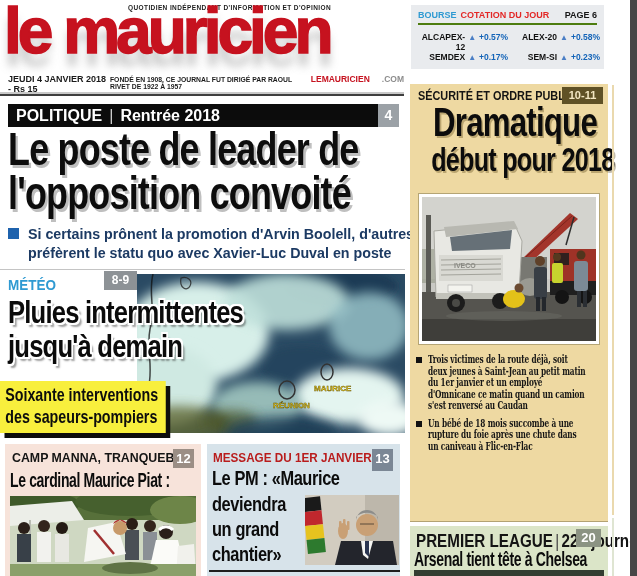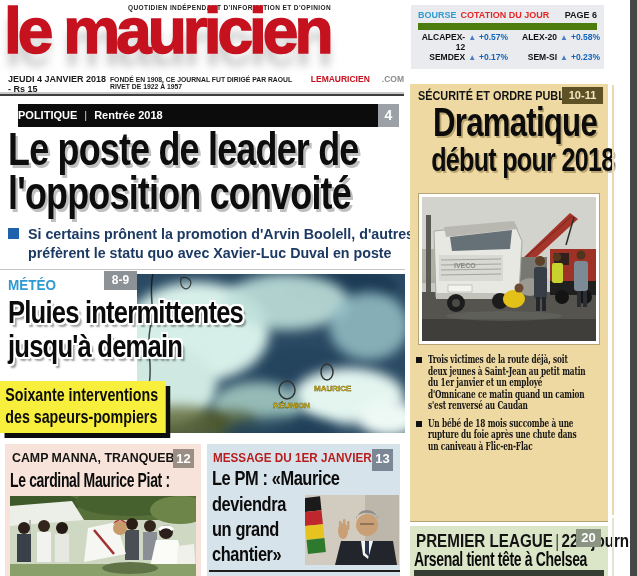--- a/index.html
+++ b/index.html
@@ -14,33 +14,33 @@
          text-shadow:0 13px 9px rgba(110,110,110,.35);}
   .inforow{left:8px;top:74px;width:396px;display:flex;justify-content:space-between;align-items:baseline;}
   .dateline{font-size:9px;font-weight:bold;color:#1a1a1a;}
   .founder{font-size:6.8px;font-weight:bold;color:#1a1a1a;}
   .site{font-size:8.5px;font-weight:bold;}
   .site .nm{color:#c6121f;} .site .tld{color:#8d8d8d;padding-left:12px;}
   .mast-rule{left:0;top:94px;width:404px;height:2px;background:#3f3f3f;box-shadow:0 -2px 0 #c9c9c9;}
   
   .bourse{left:411px;top:5px;width:193px;height:64px;background:#e9ebee;padding:0;}
   .bourse-head{position:absolute;left:7px;top:5px;width:179px;display:flex;align-items:baseline;
-               border-bottom:7px solid #4d7c0f;padding-bottom:3px;font-size:9px;font-weight:bold;}
+               border-bottom:2px solid #4d7c0f;padding-bottom:3px;font-size:9px;font-weight:bold;}
   .b-blue{color:#2f9ad2;} .b-red{color:#e32726;margin-left:4px;} .b-page{margin-left:auto;color:#151515;}
   .quote-row{position:absolute;left:7px;width:182px;display:flex;align-items:baseline;font-size:8.5px;font-weight:bold;}
   .qr1{top:27px;} .qr2{top:47px;}
   .q-name{color:#111;text-align:right;}
   .q-tri{color:#4a7ec5;font-size:8px;margin:0 3px;}
   .q-chg{color:#1464b8;}
   .w62{width:62px;} .w52{width:52px;margin-left:8px;} .w40{width:40px;}
   
   .numbox{position:absolute;color:#fff;font-weight:bold;text-align:center;}
   
   .pol-bar{left:8px;top:104px;width:370px;height:23px;background:#0c0c0c;color:#fff;
-           font-size:11px;font-weight:bold;line-height:23px;box-sizing:border-box;margin-left:10px;}
+           font-size:16px;font-weight:bold;line-height:23px;padding-left:8px;box-sizing:border-box;}
   .pol-sep{font-weight:normal;color:#cfcfcf;padding:0 7px;}
   .pol-page{left:378px;top:104px;width:21px;height:23px;background:#9ba1a6;font-size:14px;line-height:23px;}
   .pol-headline{left:8px;top:127px;width:400px;}
   .pol-headline .ln{display:block;font-size:46px;line-height:44px;font-weight:bold;color:#0d0d0d;
        letter-spacing:-1px;transform:scaleX(.78);transform-origin:0 0;white-space:nowrap;
        text-shadow:3px 3px 0 #bfbfbf;}
   .subhead{left:8px;top:224px;width:400px;padding-left:20px;box-sizing:border-box;}
   .subhead .sq{position:absolute;left:0;top:4px;width:11px;height:11px;background:#1e62ad;}
   .subhead .sl{display:block;font-size:15px;line-height:19px;font-weight:bold;color:#1c3a63;
        white-space:nowrap;transform:scaleX(.95);transform-origin:0 0;}

